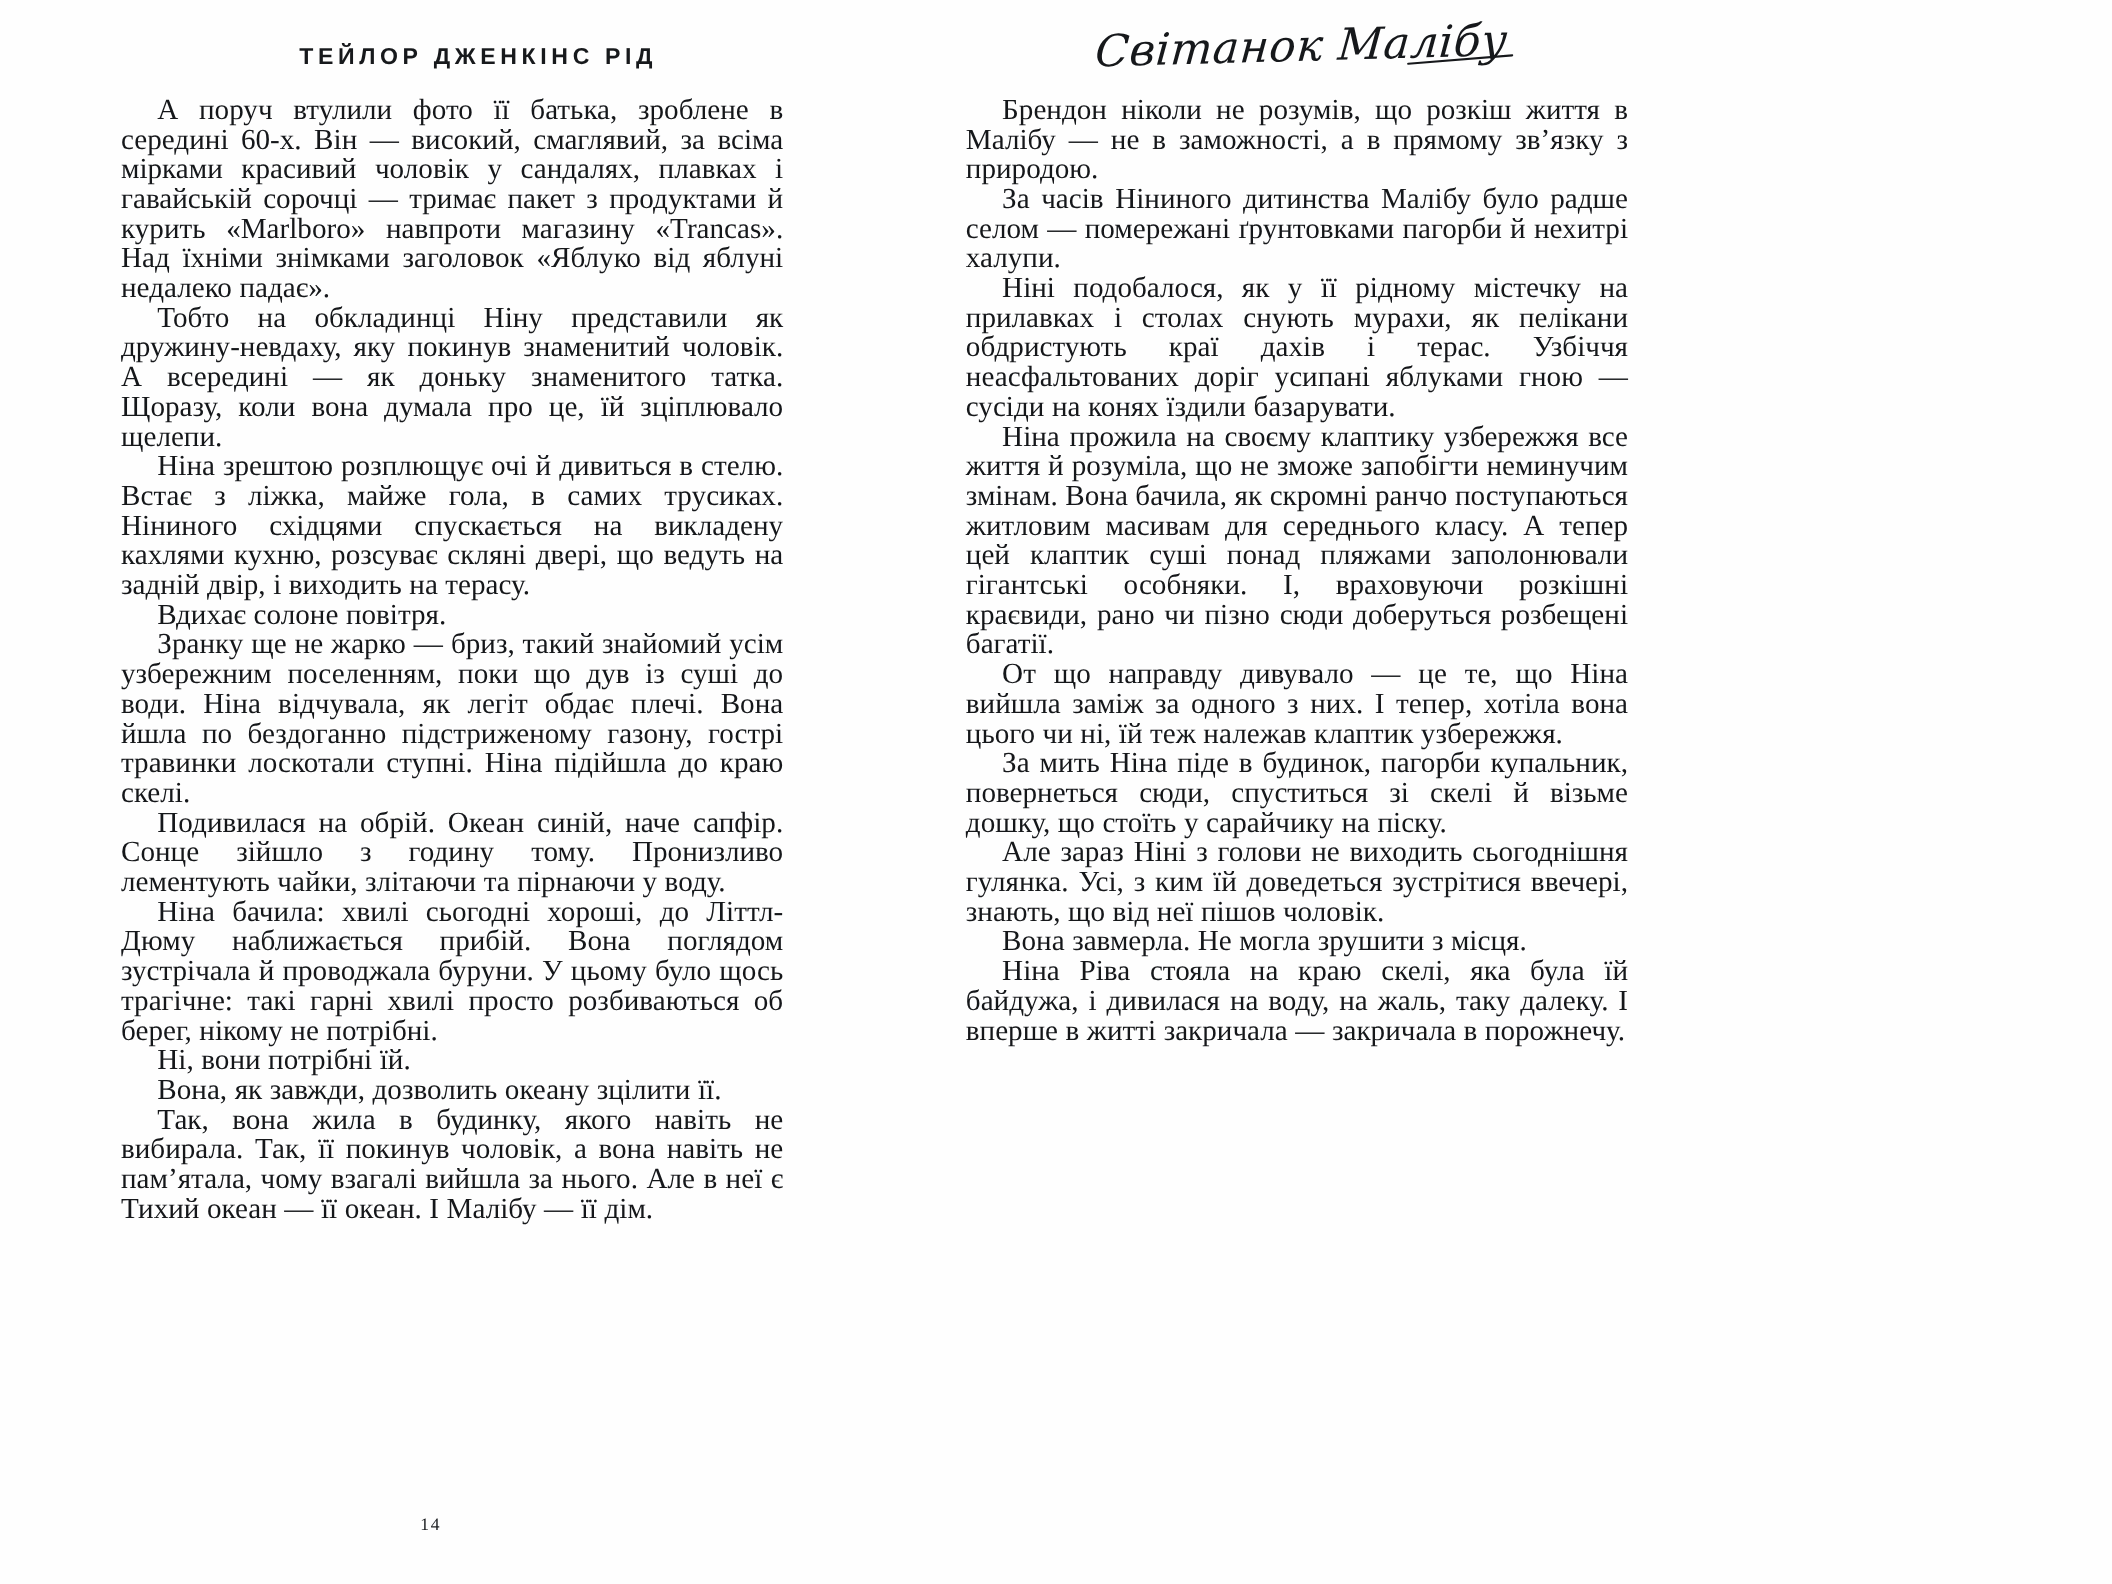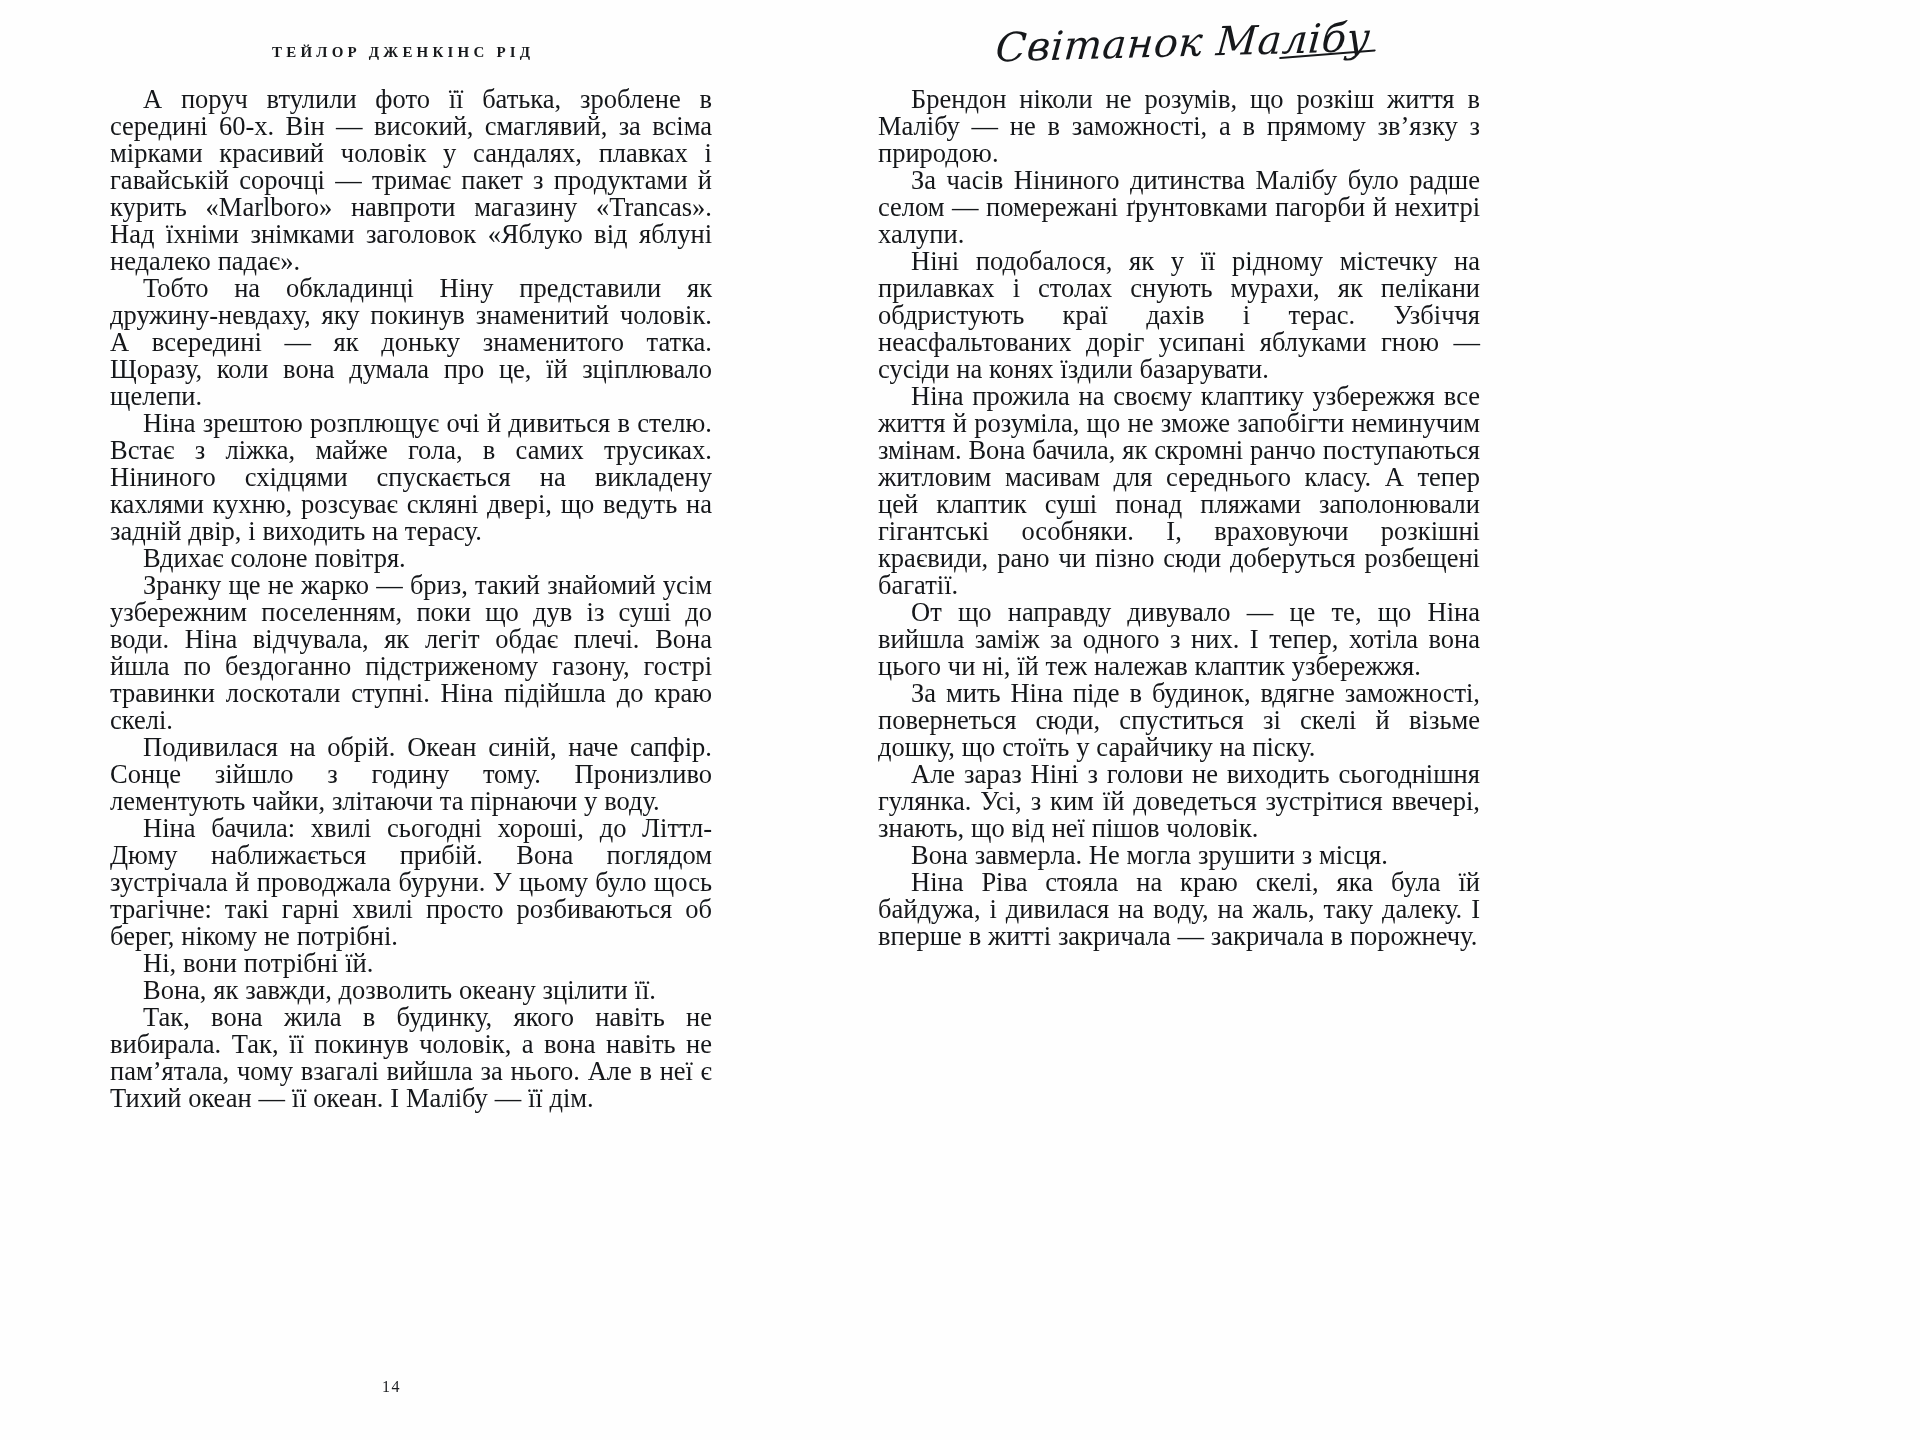--- a/index.html
+++ b/index.html
@@ -23,22 +23,22 @@
   }
 
   
   .running-head {
     position: absolute;
     top: 30px;
     height: 44px;
   }
   .running-head-left {
     left: 272px;
-    font-family: Liberation Serif, serif;
-    font-size: 15px;
+    font-family: Liberation Sans, sans-serif;
+    font-size: 21px;
     font-weight: 700;
     letter-spacing: 4.2px;
     color: #17191c;
     text-transform: uppercase;
     line-height: 44px;
     white-space: nowrap;
   }
   .running-head-right {
     right: 585px;
     top: 14px;
@@ -133,21 +133,21 @@
       <p>Вона, як завжди, дозволить океану зцілити її.</p>
       <p>Так, вона жила в будинку, якого навіть не вибирала. Так, її покинув чоловік, а вона навіть не пам’ятала, чому взагалі вийшла за нього. Але в неї є Тихий океан — її океан. І Малібу — її дім.</p>
     </div>
 
     <div class="column column-right">
       <p>Брендон ніколи не розумів, що розкіш життя в Малібу — не в заможності, а в прямому зв’язку з природою.</p>
       <p>За часів Ніниного дитинства Малібу було радше селом — помережані ґрунтовками пагорби й нехитрі халупи.</p>
       <p>Ніні подобалося, як у її рідному містечку на прилавках і столах снують мурахи, як пелікани обдристують краї дахів і терас. Узбіччя неасфальтованих доріг усипані яблуками гною — сусіди на конях їздили базарувати.</p>
       <p>Ніна прожила на своєму клаптику узбережжя все життя й розуміла, що не зможе запобігти неминучим змінам. Вона бачила, як скромні ранчо поступаються житловим масивам для середнього класу. А тепер цей клаптик суші понад пляжами заполонювали гігантські особняки. І, враховуючи розкішні краєвиди, рано чи пізно сюди доберуться розбещені багатії.</p>
       <p>От що направду дивувало — це те, що Ніна вийшла заміж за одного з них. І тепер, хотіла вона цього чи ні, їй теж належав клаптик узбережжя.</p>
-      <p>За мить Ніна піде в будинок, вдягне заможності, повернеться сюди, спуститься зі скелі й візьме дошку, що стоїть у сарайчику на піску.</p>
+      <p>За мить Ніна піде в будинок, пагорби купальник, повернеться сюди, спуститься зі скелі й візьме дошку, що стоїть у сарайчику на піску.</p>
       <p>Але зараз Ніні з голови не виходить сьогоднішня гулянка. Усі, з ким їй доведеться зустрітися ввечері, знають, що від неї пішов чоловік.</p>
       <p>Вона завмерла. Не могла зрушити з місця.</p>
       <p>Ніна Ріва стояла на краю скелі, яка була їй байдужа, і дивилася на воду, на жаль, таку далеку. І вперше в житті закричала — закричала в порожнечу.</p>
     </div>
 
   </div>
 
   <div class="folio">
     <span class="folio-num">14</span>
   </div>

